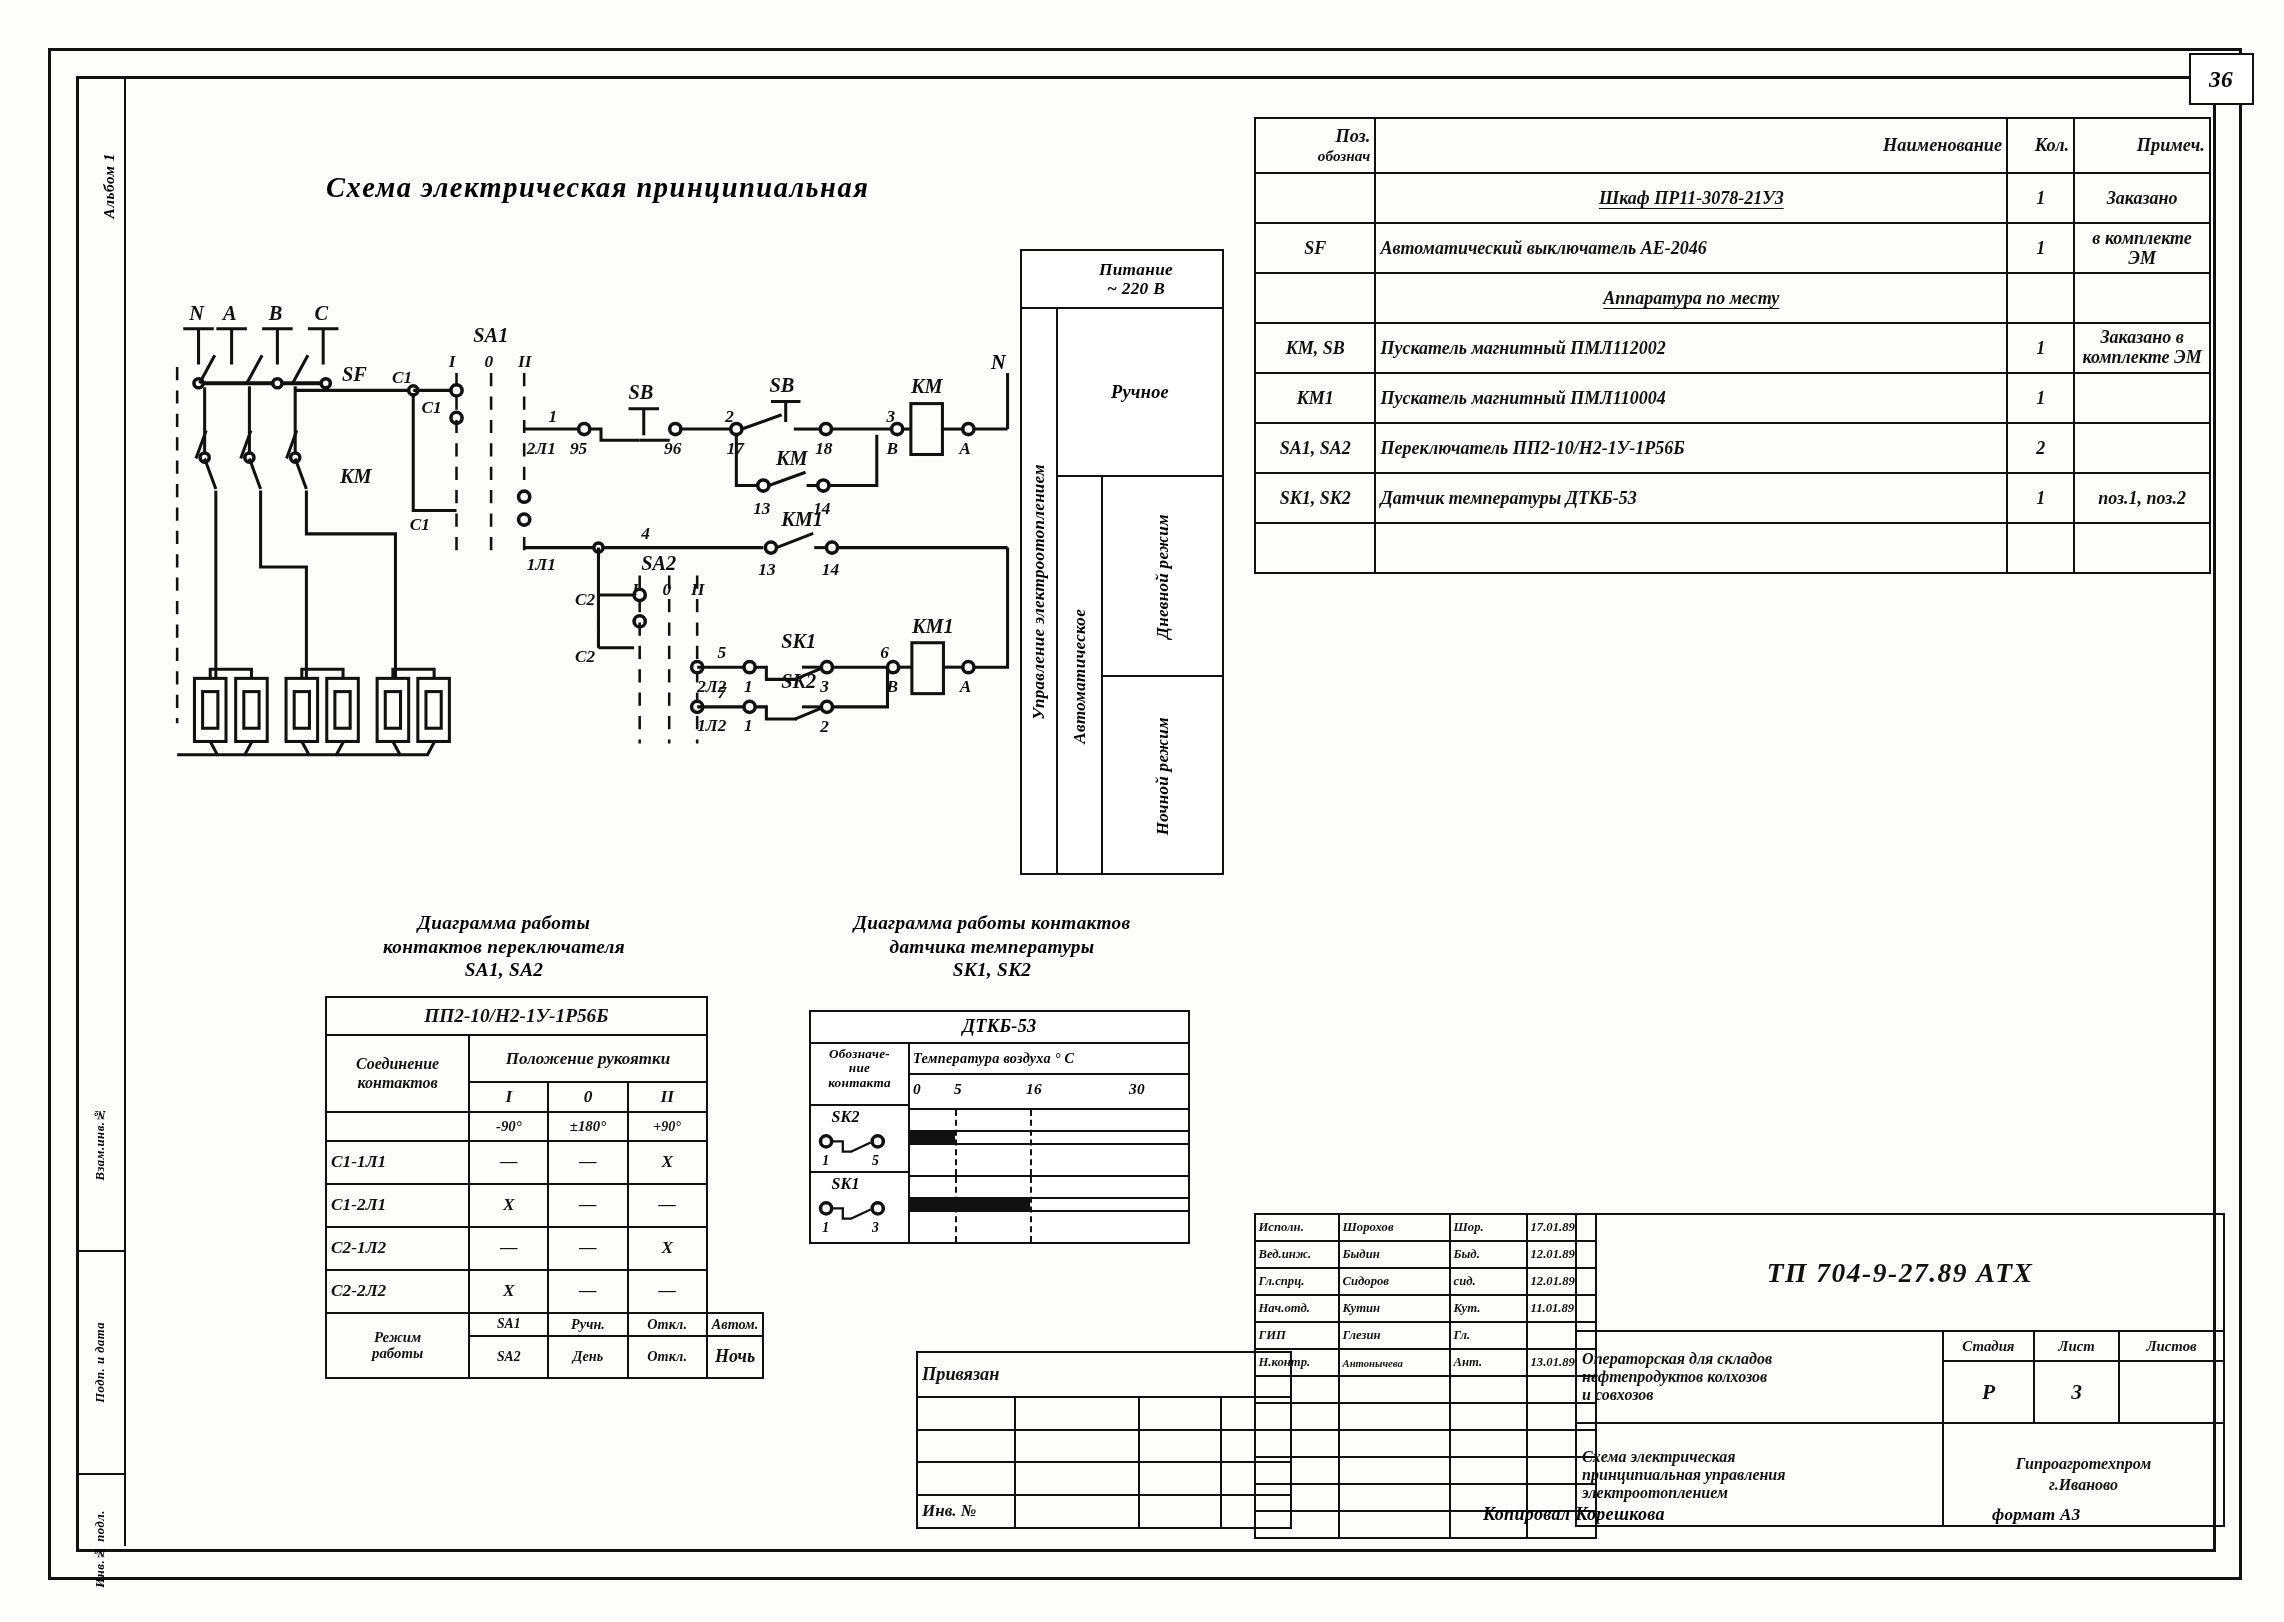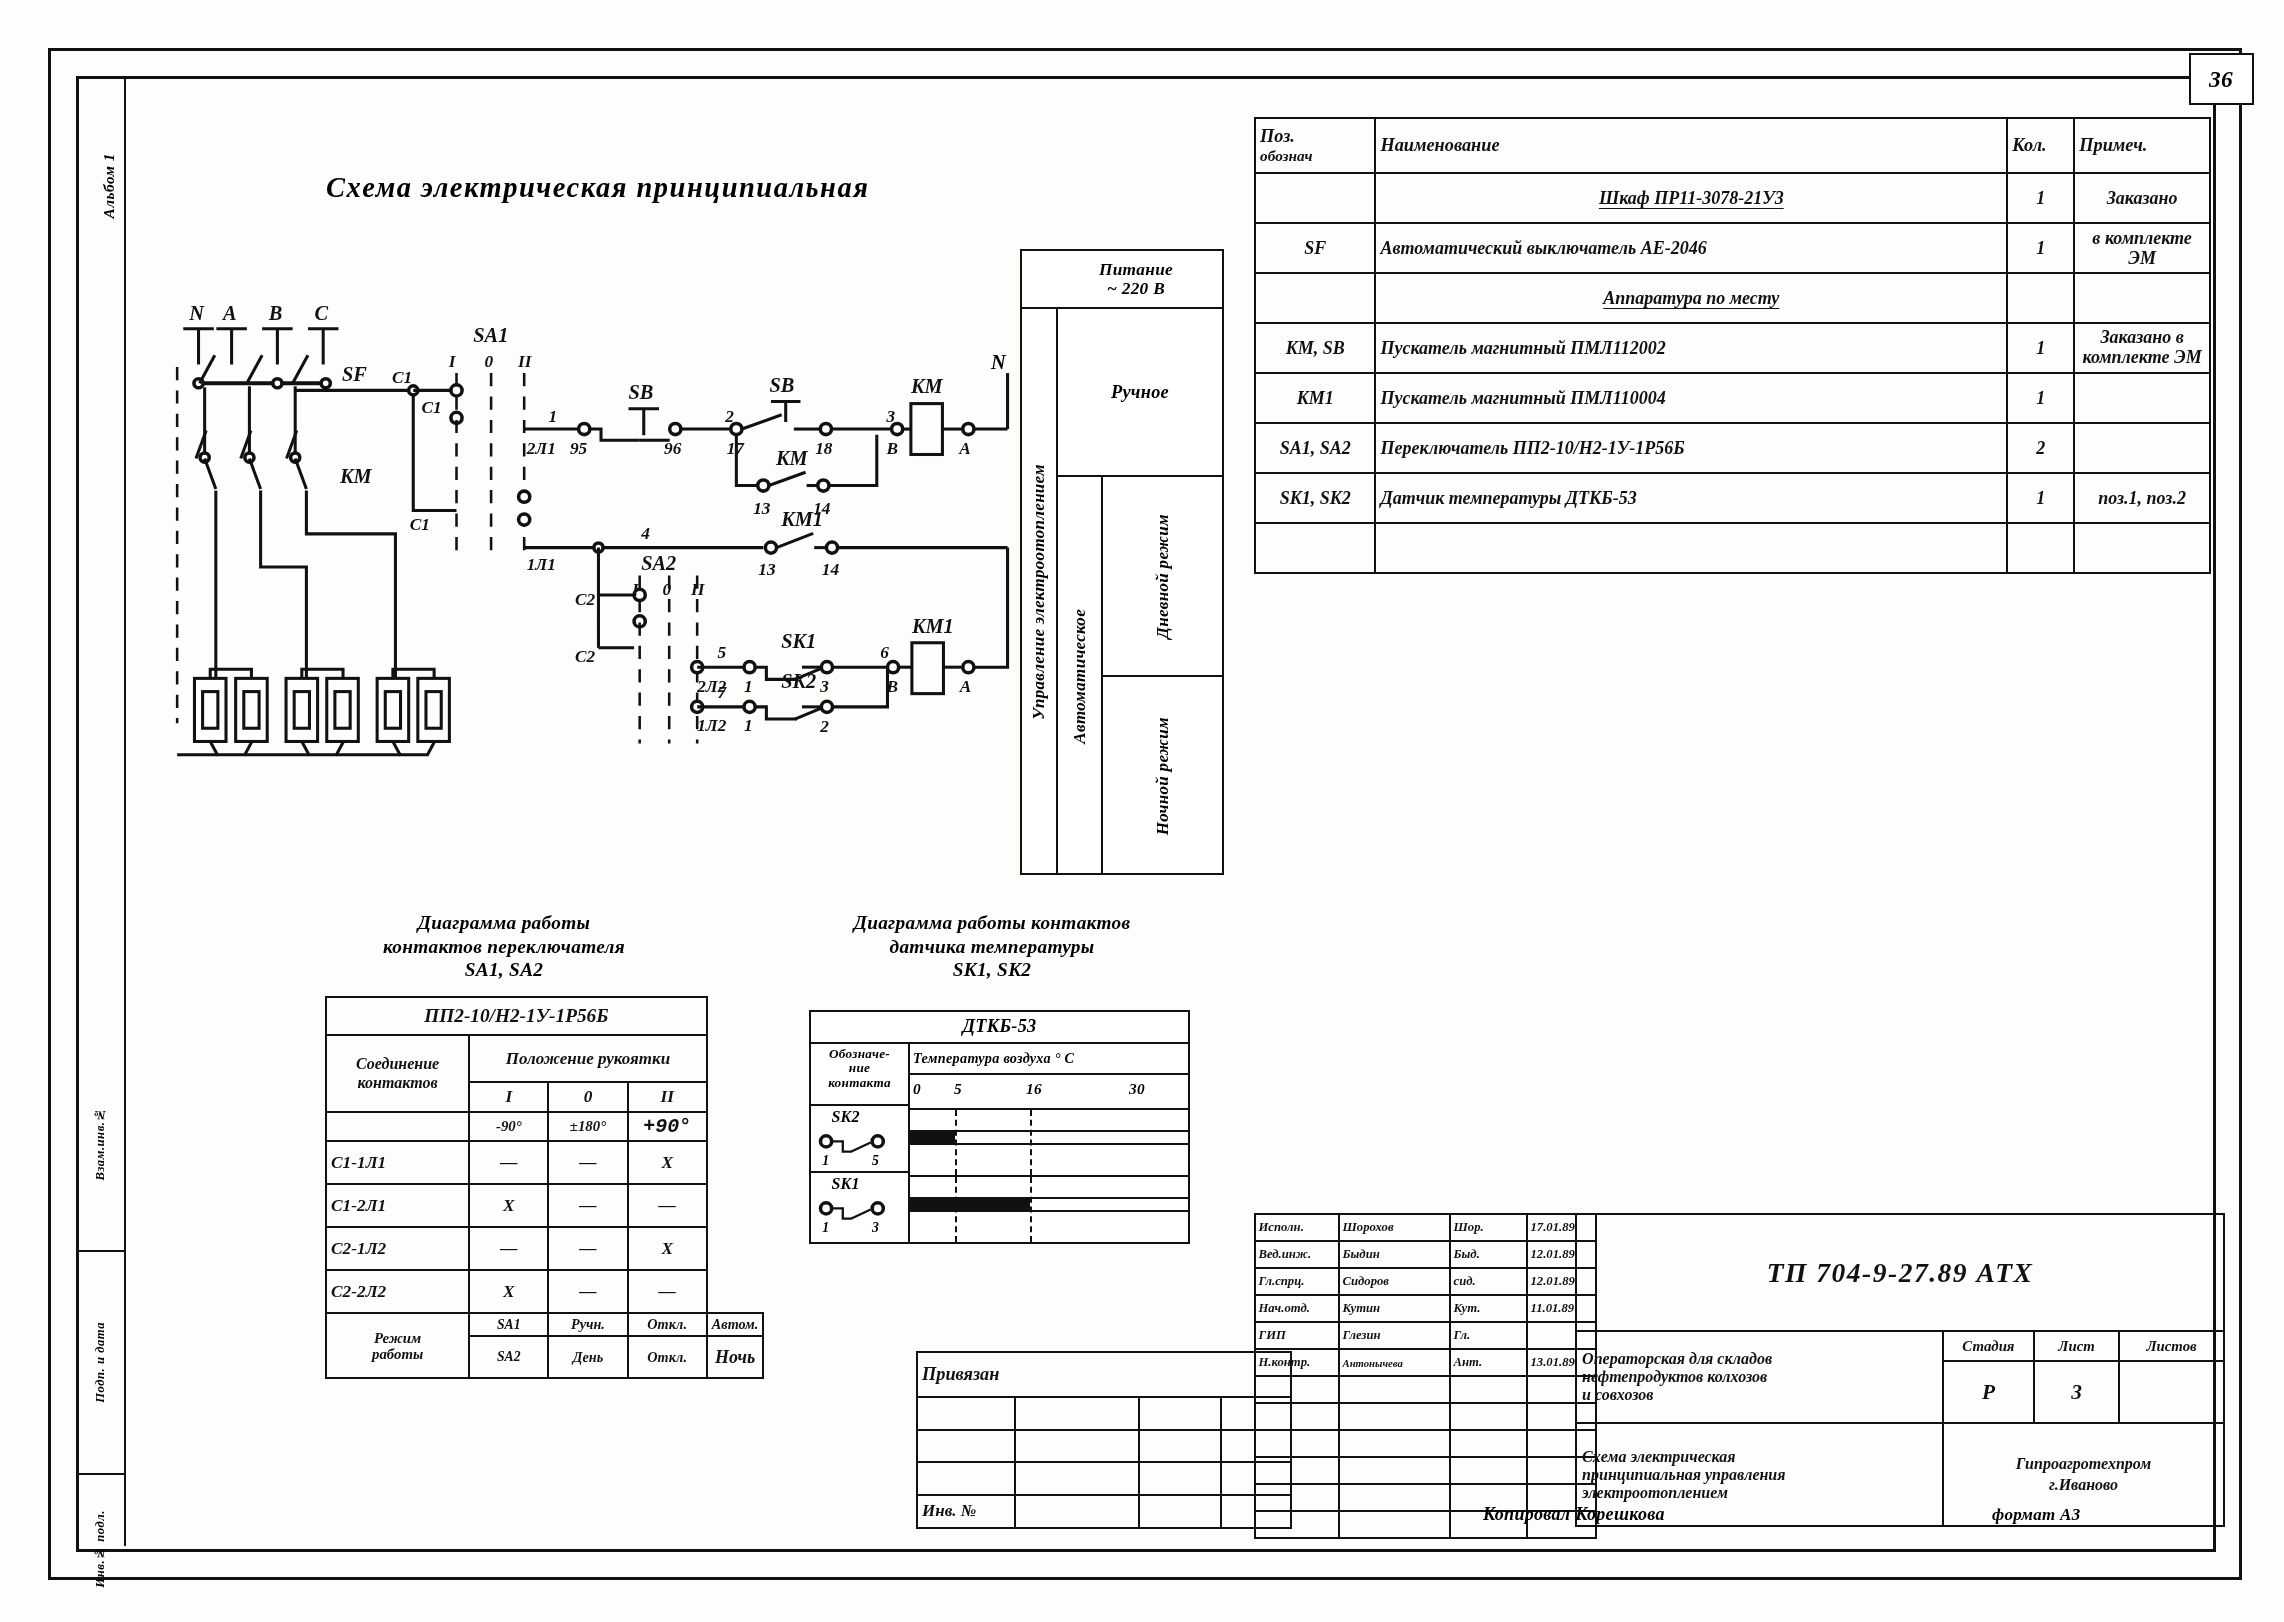--- a/index.html
+++ b/index.html
@@ -44,21 +44,21 @@
   
   .modeBox{left:1020px;top:249px;width:204px;height:626px;border:2.5px solid #111;box-sizing:border-box;background:#fff;}
   .modeHead{height:56px;border-bottom:2.5px solid #111;display:flex;flex-direction:column;align-items:center;justify-content:center;font-size:17.3px;line-height:1.1;padding-left:28px;}
   .modeBody{display:flex;height:calc(100% - 56px);}
   .vcell{display:flex;align-items:center;justify-content:center;box-sizing:border-box;}
   .vlabel{writing-mode:vertical-rl;transform:rotate(180deg);white-space:nowrap;font-size:17px;}
 
   
   .clist{left:1254px;top:117px;width:957px;}
   .clist td{font-size:18px;height:44px;}
-  .clist .hd{text-align:left;font-size:18.3px;height:49px;margin-left:47px;}
+  .clist .hd{text-align:right;font-size:18.3px;height:49px;margin-left:47px;}
   .ctr{text-align:center;}
   .und{text-decoration:underline;text-underline-offset:3.6px;}
   .sm{font-size:13.7px;line-height:1.12;}
   .sm2{font-size:12.2px;line-height:1.1;}
 
   
   .saWrap{left:325px;top:996px;}
   .saTitle{left:285px;top:911px;font-size:19.3px;line-height:1.22;text-align:center;width:438px;}
   .saT td{font-size:17.3px;text-align:center;}
 
@@ -461,21 +461,21 @@
     </tr>
     <tr>
       <td style="width:69px;height:24.4px;">I</td>
       <td style="width:69px;">0</td>
       <td style="width:69px;">II</td>
     </tr>
     <tr>
       <td style="height:22.4px;font-size:14.8px;"></td>
       <td style="font-size:14.8px;">-90°</td>
       <td style="font-size:14.8px;">±180°</td>
-      <td style="font-size:20px;font-family:Liberation Mono, monospace;">+90°</td>
+      <td style="font-size:14px;">+90°</td>
     </tr>
     <tr>
           <td style="height:37px;text-align:left;">C1-1Л1</td>
           <td>—</td>
           <td>—</td>
           <td>X</td>
         </tr>
     <tr>
           <td style="height:37px;text-align:left;">C1-2Л1</td>
           <td>X</td>

